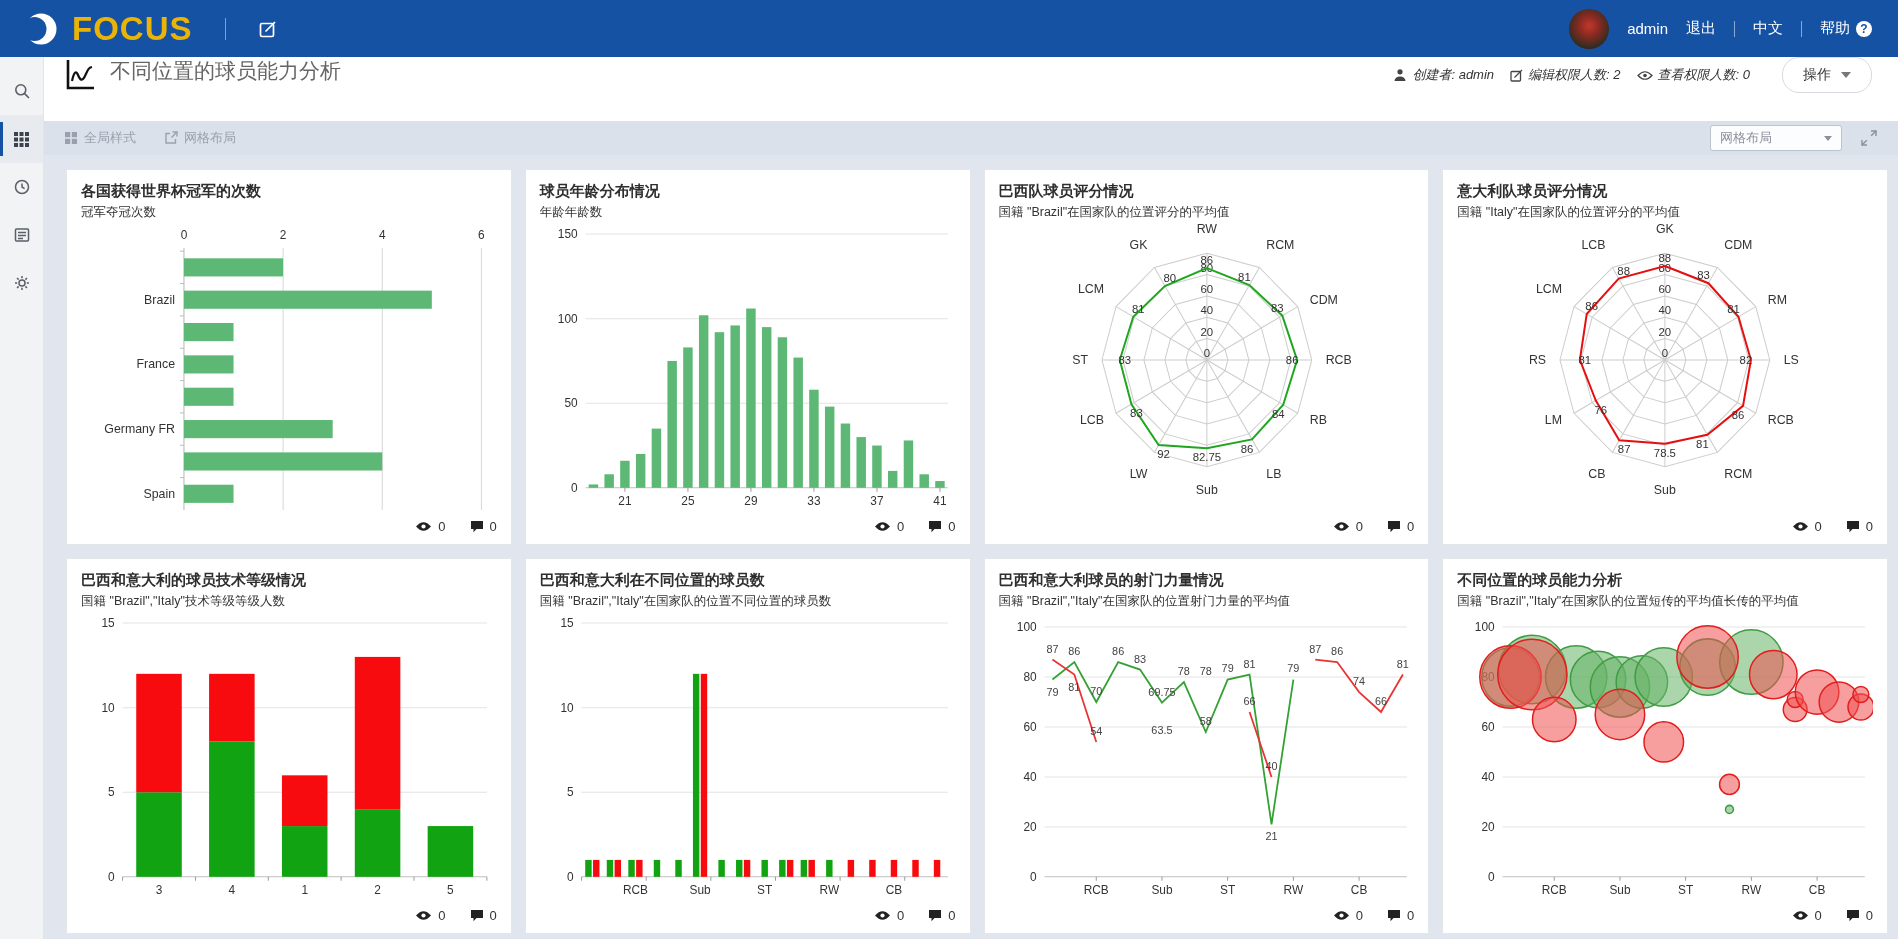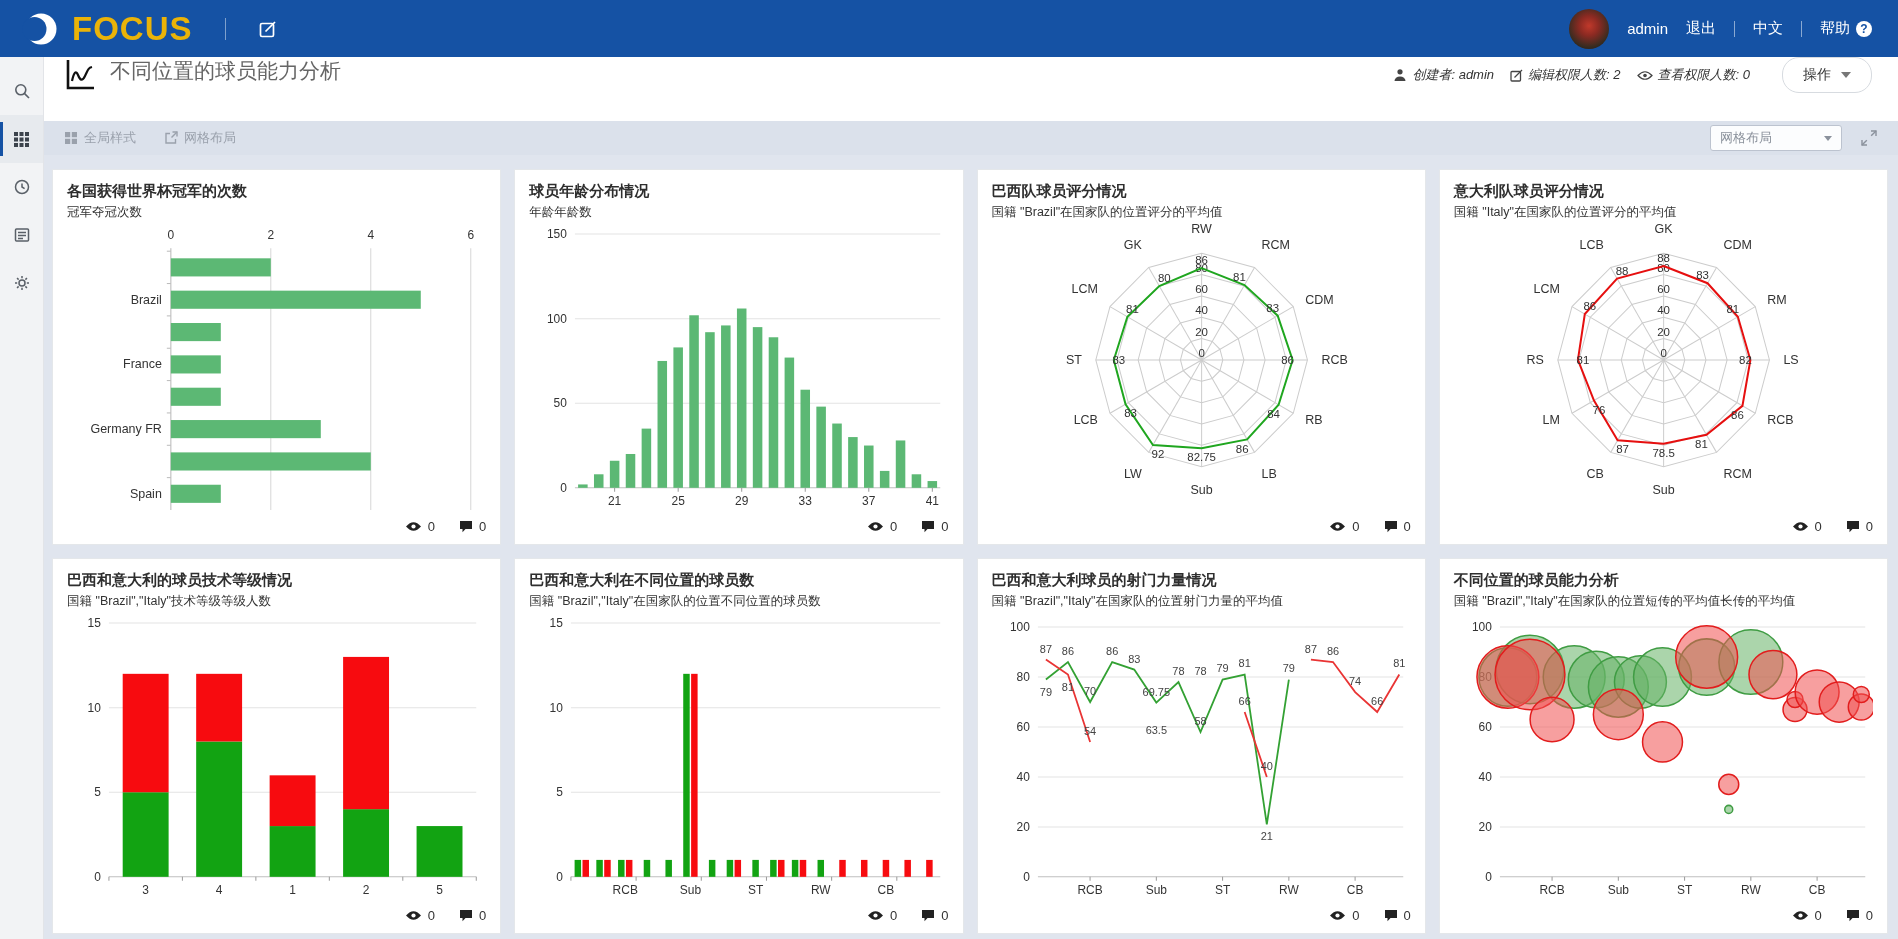--- a/index.html
+++ b/index.html
@@ -42,21 +42,21 @@
   
   .toolbar { height:34px; background:#dbe1eb; display:flex; align-items:center; padding:4px 20px; gap:28px;
     color:#9aa1ac; font-size:13px; flex:none; }
   .tool-item { display:flex; align-items:center; gap:6px; cursor:pointer; }
   .toolbar-right { margin-left:auto; display:flex; align-items:center; gap:18px; }
   .layout-select { width:132px; height:26px; background:#fcfdfe; border:1px solid #bcc3cf; border-radius:3px;
     display:flex; align-items:center; justify-content:space-between; padding:0 9px; color:#8b929c; font-size:13px; cursor:pointer; }
   .sel-caret { width:0; height:0; border-left:4px solid transparent; border-right:4px solid transparent; border-top:5px solid #8a919c; }
 
   
-  .content { flex:1; background:#e0e5ee; padding:14px 10px 0 8px; overflow:hidden; }
+  .content { flex:1; background:#e0e5ee; padding:14px 10px 0 22px; overflow:hidden; }
   .grid { display:grid; grid-template-columns:repeat(4, 1fr); gap:13px; }
   .card { background:#fff; border:1px solid #e4e7ea; height:376px; display:flex; flex-direction:column; padding:12px 14px 6px; }
   .card-title { font-size:15px; color:#2e2e2e; font-weight:700; line-height:1.25; }
   .card-sub { font-size:12.5px; color:#333; margin-top:3px; line-height:1.3; }
   .chart { width:100%; flex:1; margin-top:2px; min-height:0; }
   .card-foot { display:flex; justify-content:flex-end; align-items:center; gap:24px; height:24px; font-size:13px; color:#333; flex:none; }
   .foot-item { display:flex; align-items:center; gap:6px; cursor:pointer; }
 
   svg text { font-family:"Liberation Sans", sans-serif; }
 </style>

